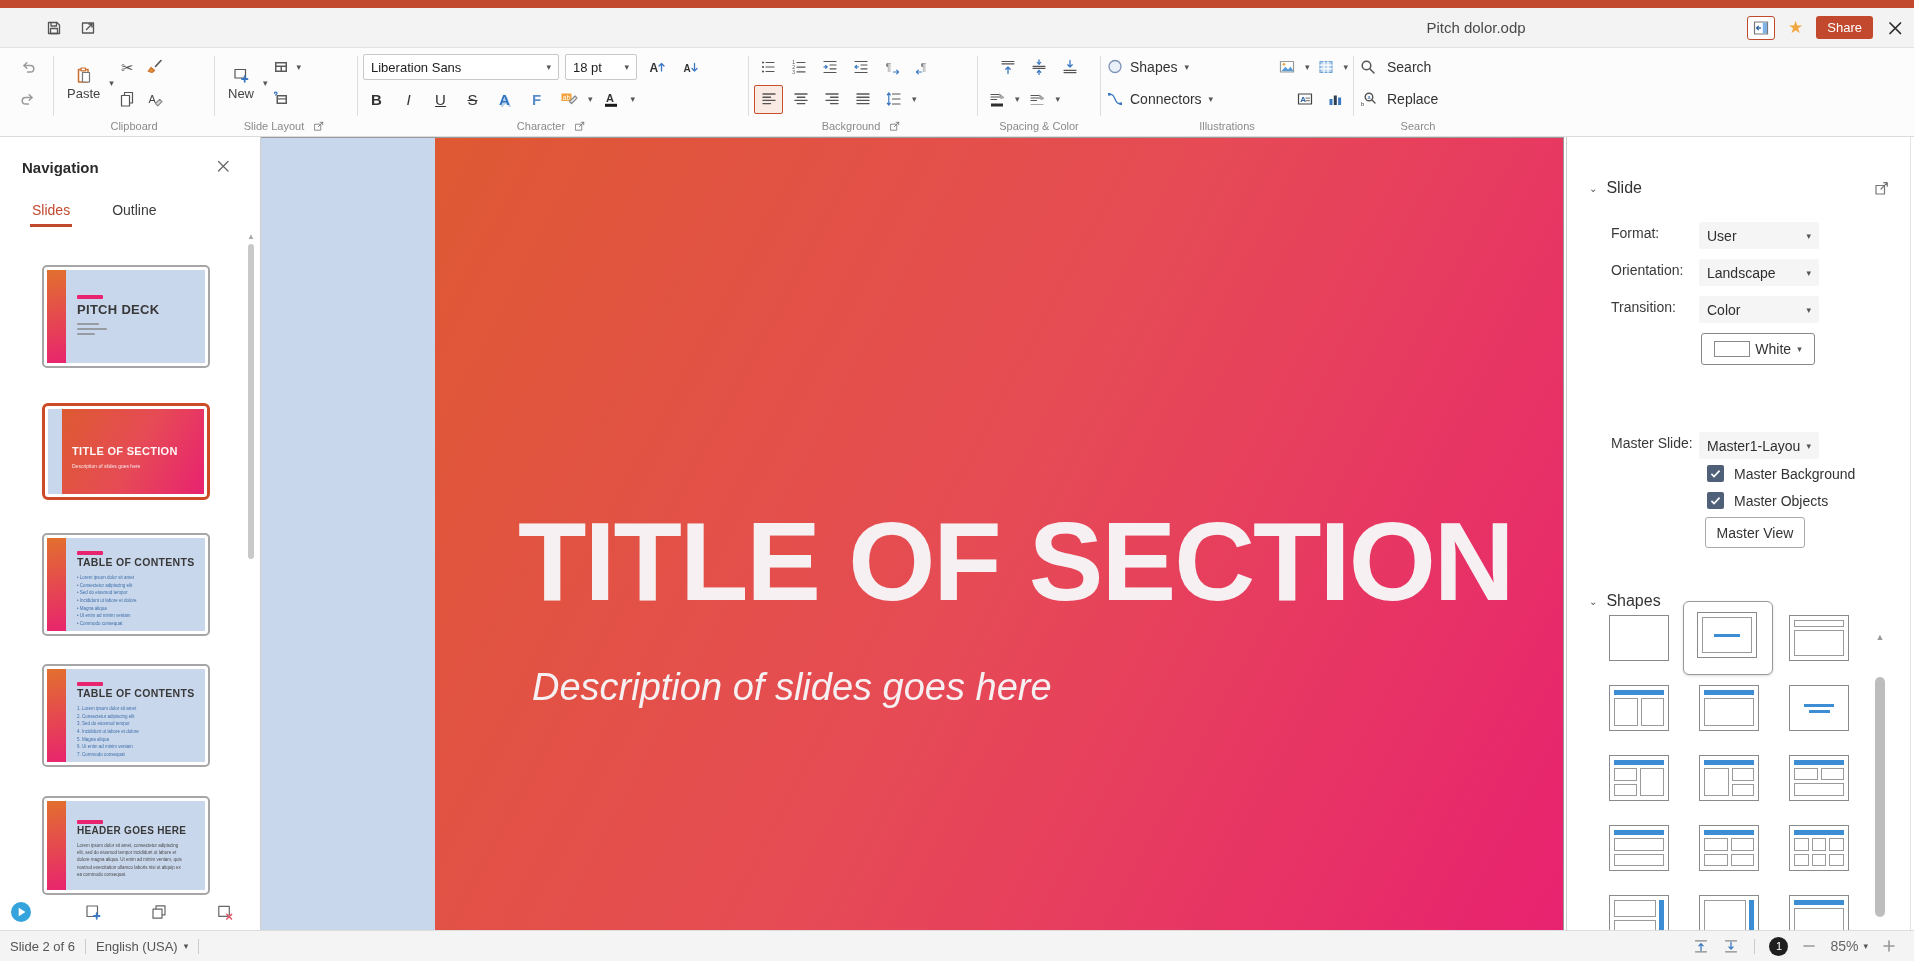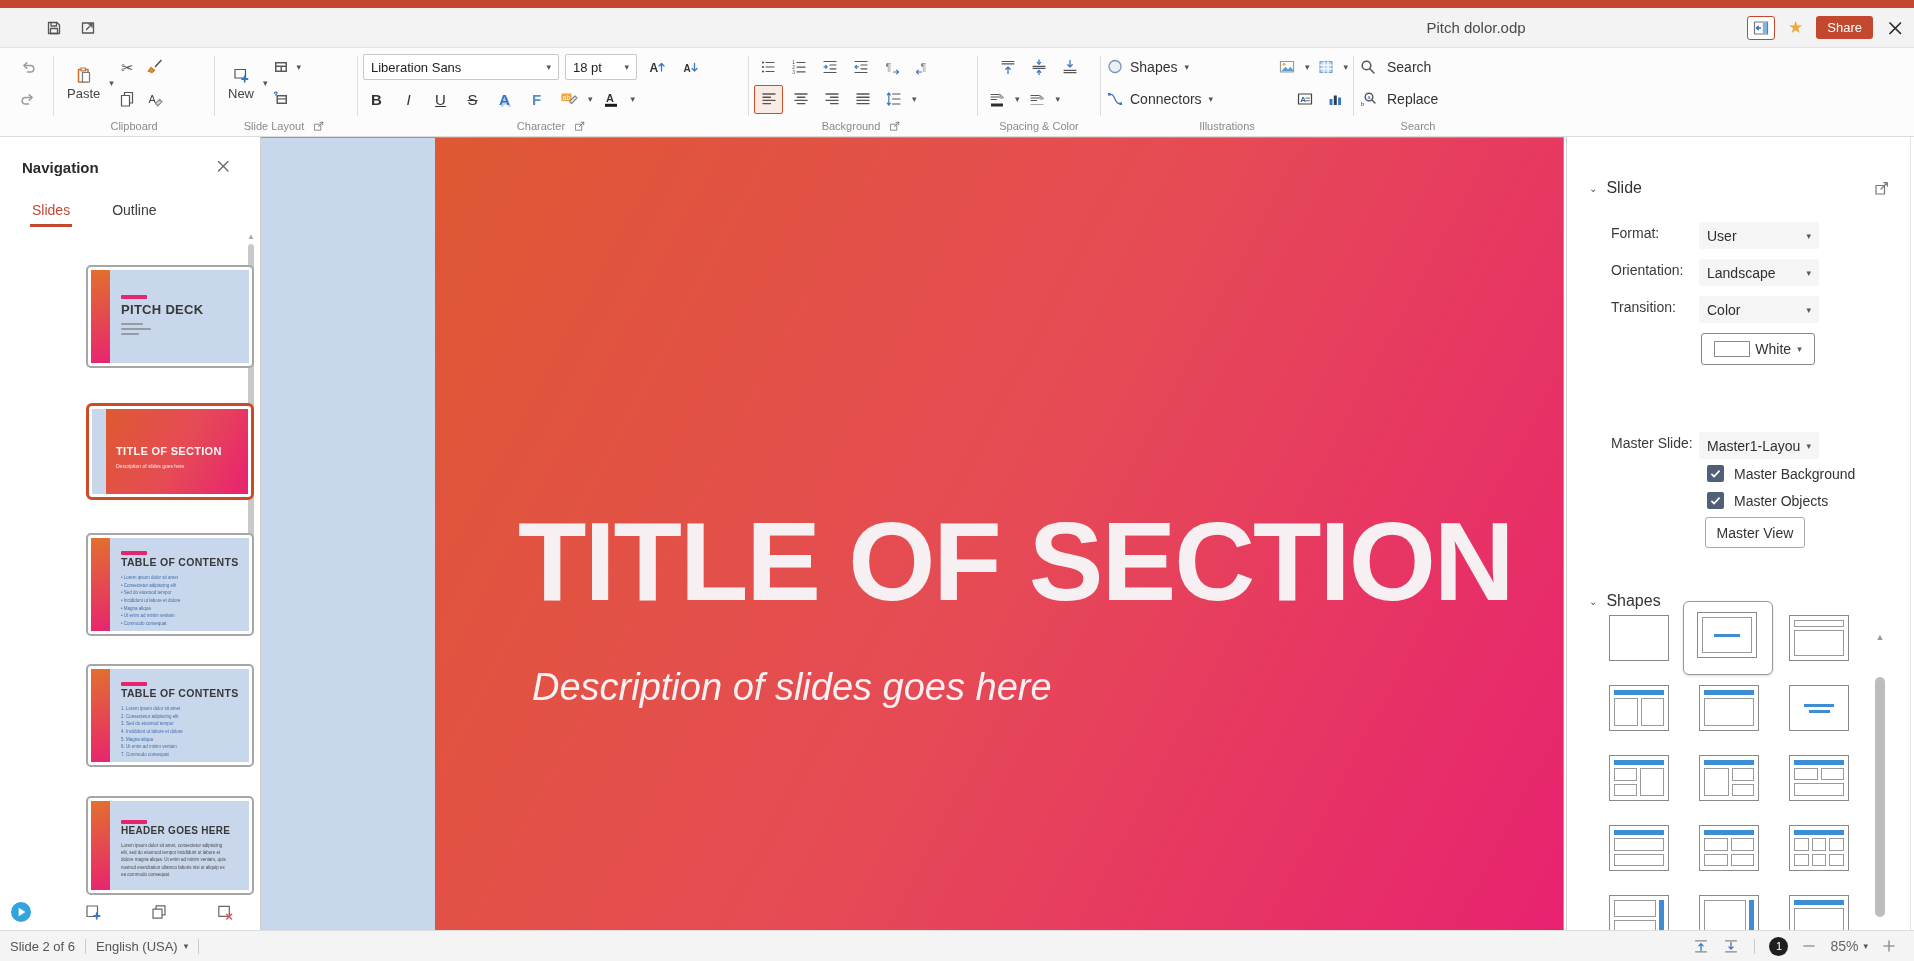--- a/index.html
+++ b/index.html
@@ -47,21 +47,21 @@
   
   #navpanel{position:absolute;left:0;top:137px;width:261px;height:793px;background:#fff;border-right:1px solid #CFCFCF;box-sizing:border-box;}
   #nav-title{position:absolute;left:22px;top:22px;font-size:15px;font-weight:bold;color:#2b2b2b;}
   #nav-close{position:absolute;right:28px;top:20px;cursor:pointer;}
   #nav-tabs{position:absolute;left:30px;top:62px;display:flex;gap:38px;}
   .ntab{font-size:14px;color:#3a3a3a;padding:3px 2px 6px;cursor:pointer;border-bottom:3px solid transparent;}
   .ntab.active{color:#C3492E;border-bottom:3px solid #C3492E;}
   #nav-scroll{position:absolute;right:5px;top:95px;width:8px;height:660px;}
   #nav-scroll .arr{position:absolute;top:0;left:0;width:8px;text-align:center;font-size:8px;color:#aaa;}
   #nav-scroll .thumb{position:absolute;left:1px;top:12px;width:6px;height:315px;background:#C9C9C9;border-radius:3px;}
-  .thumb-sl{position:absolute;left:42px;width:168px;height:103px;box-sizing:border-box;border:2px solid #A6A6A6;border-radius:5px;background:#fff;padding:3px;cursor:pointer;margin-left:44px;}
+  .thumb-sl{position:absolute;left:42px;width:168px;height:103px;box-sizing:border-box;border:2px solid #A6A6A6;border-radius:5px;background:#fff;padding:3px;cursor:pointer;}
   .thumb-sl.current{border:3px solid #CC4B26;border-radius:6px;}
   .tc{position:relative;width:100%;height:100%;overflow:hidden;background:#C9D7EC;}
   .tc .stripe{position:absolute;left:0;top:0;bottom:0;width:19px;background:linear-gradient(170deg,#E2702E 0%,#E8246E 100%);}
   .tc .accentbar{position:absolute;left:30px;width:26px;height:4px;background:#E8246E;border-radius:1px;}
   .tc .t-title{position:absolute;left:30px;font-weight:bold;color:#383838;letter-spacing:.3px;white-space:nowrap;}
   .tc .t-sub{position:absolute;left:30px;color:#555;}
   .tc .t-lines{position:absolute;left:30px;display:flex;flex-direction:column;gap:3px;}
   .tc .t-lines i{display:block;height:2px;background:#7d7d7d;opacity:.65;border-radius:1px;}
   .tli{font-size:4.5px;color:#3D6FA8;line-height:1.7;white-space:nowrap;}
   .tc.grad{background:linear-gradient(118deg,#DC5C2B 0%,#E64B55 55%,#E82270 100%);}

